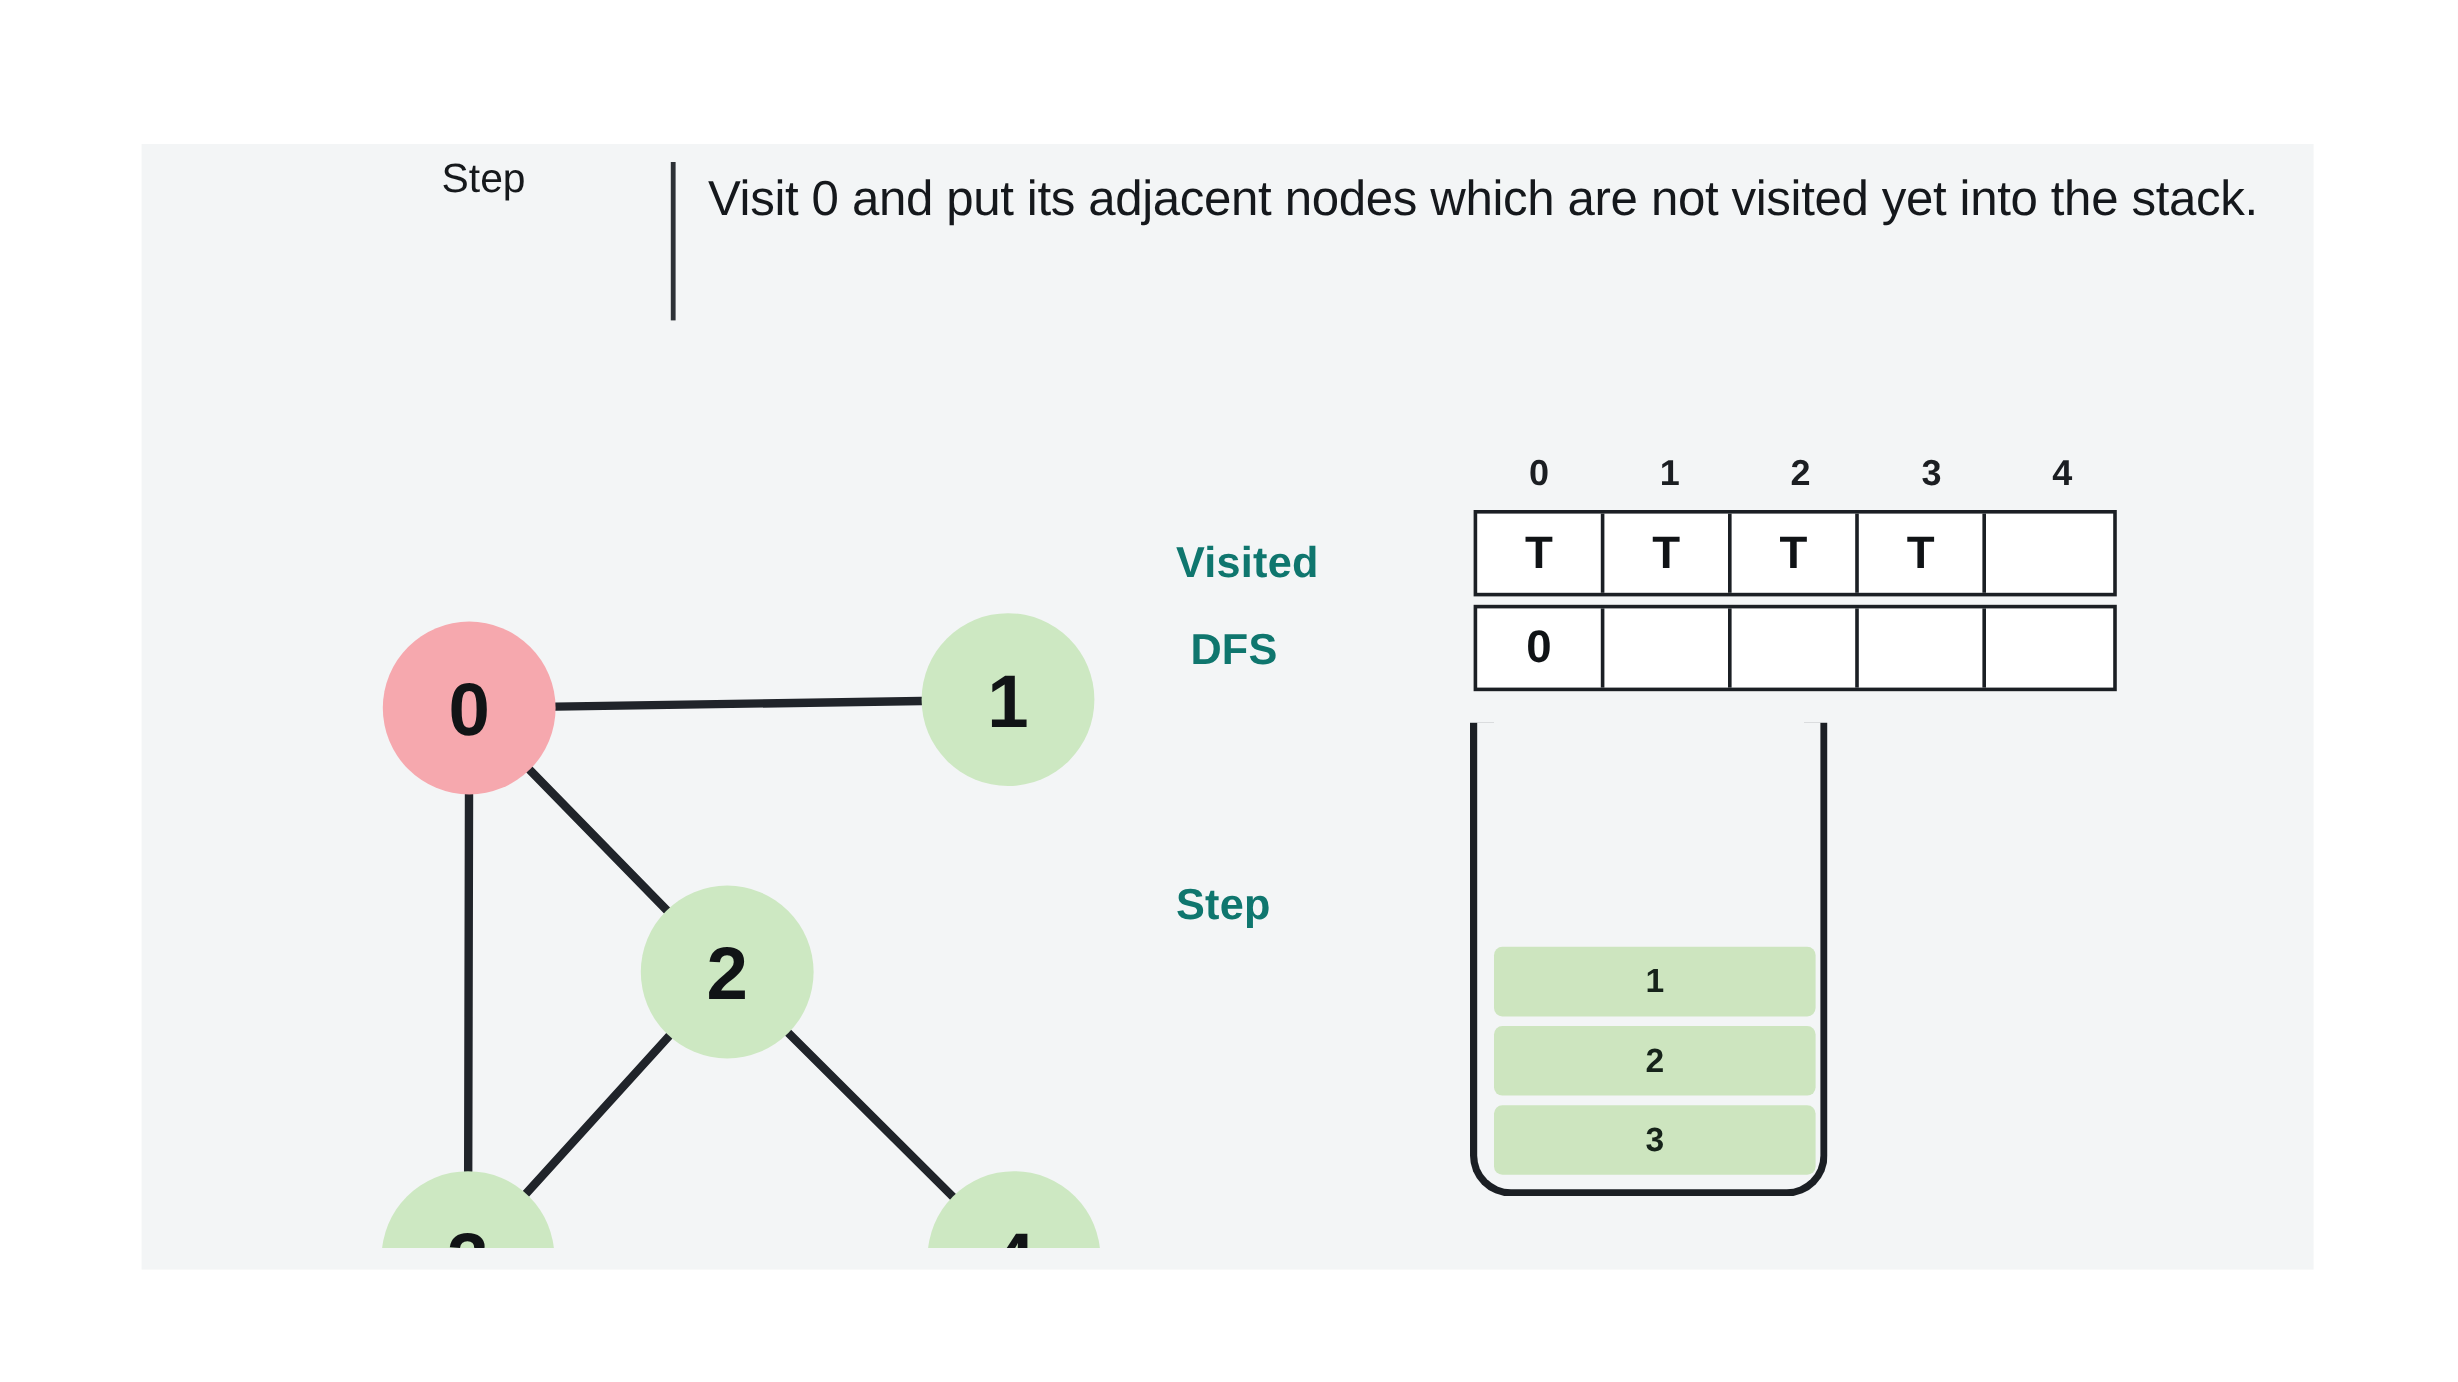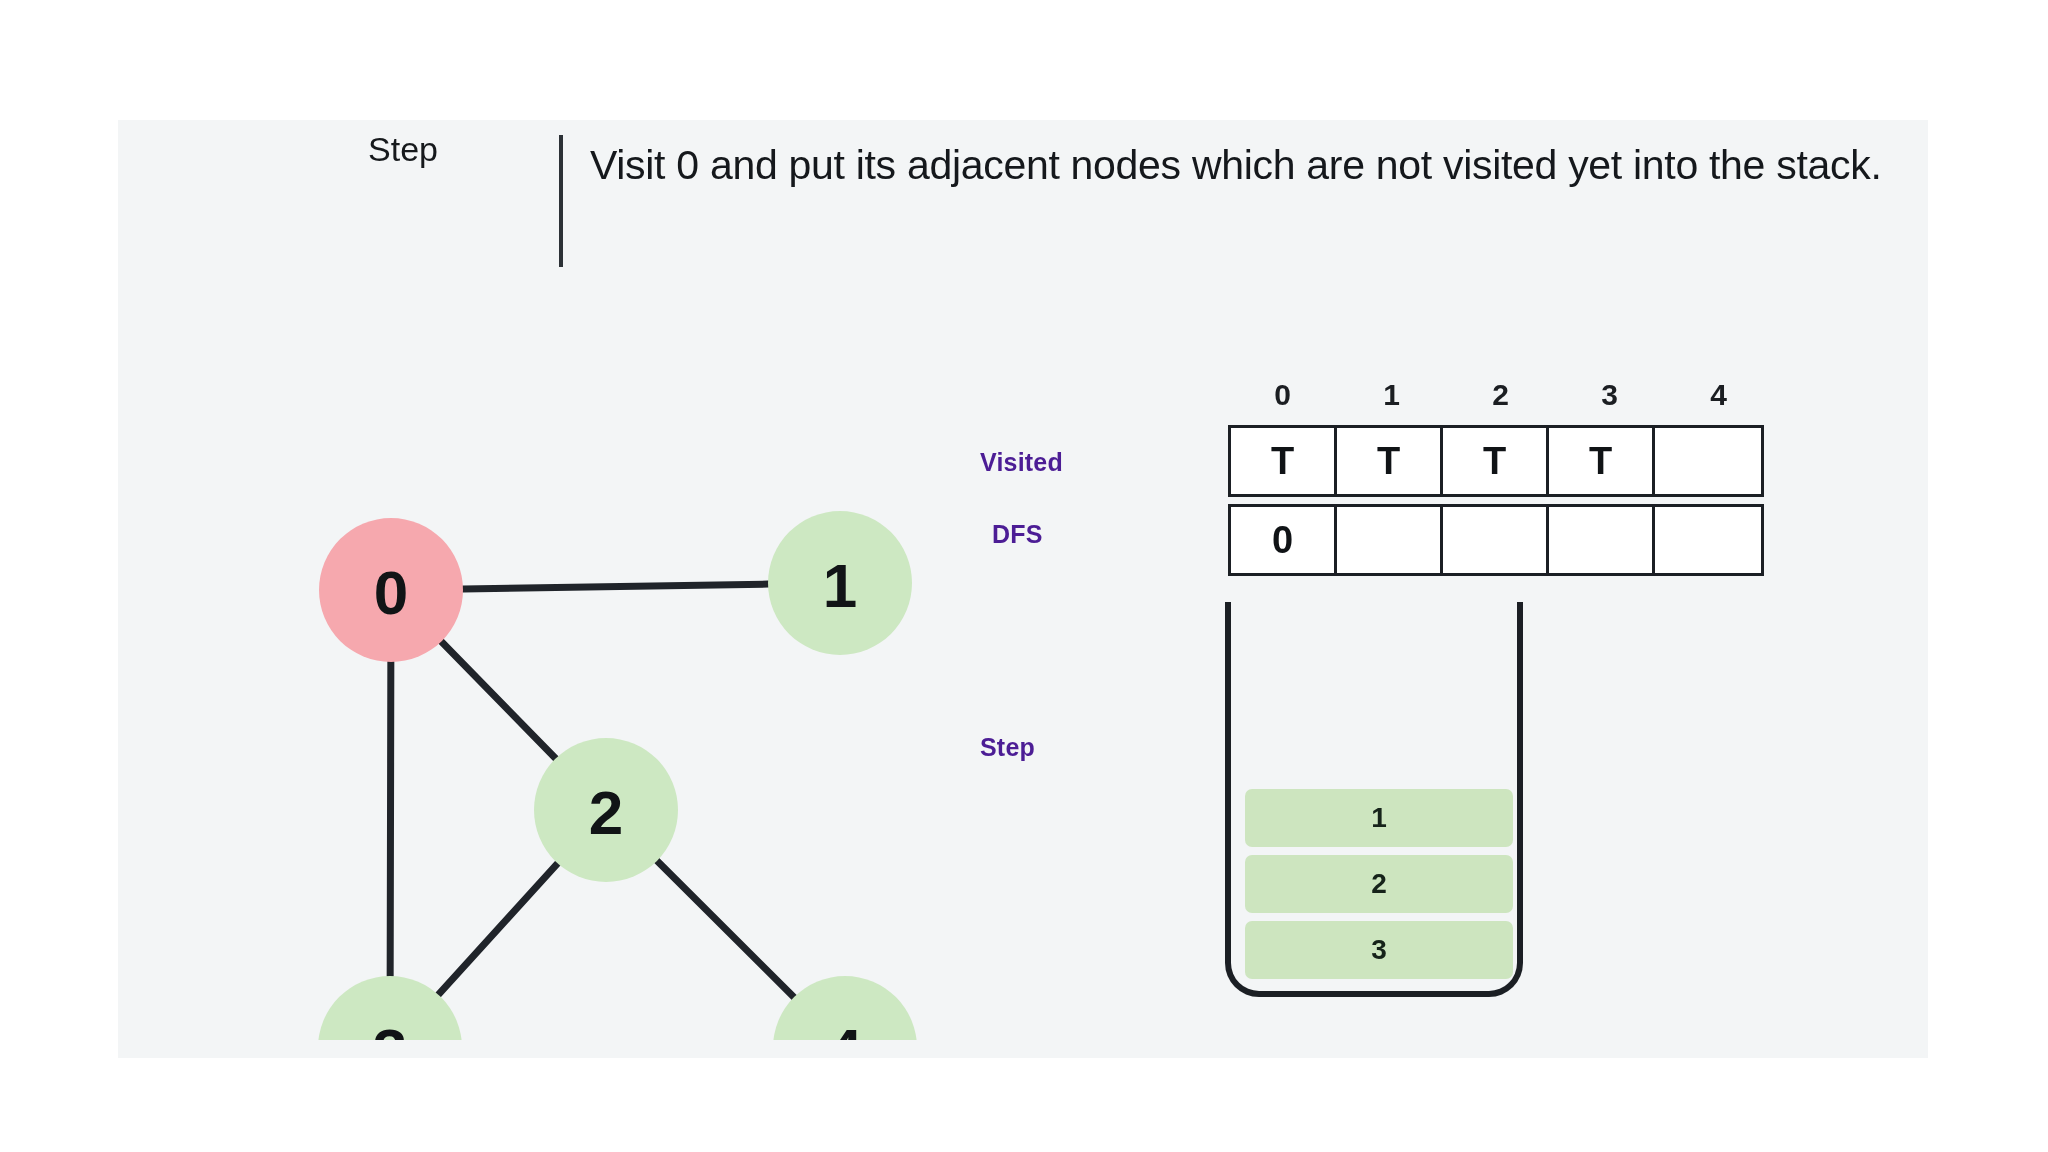--- a/index.html
+++ b/index.html
@@ -102,23 +102,23 @@
   #right-area {
     position: absolute;
     left: 830px;
     top: 200px;
     width: 960px;
     height: 720px;
   }
 
   .row-label {
     position: absolute;
-    font-size: 25px;
-    font-weight: 700;
-    color: #4c1d95;
+    font-size: 36px;
+    font-weight: 700;
+    color: #0f766e;
     letter-spacing: 0.2px;
   }
   #visited-label { left: 32px; top: 128px; }
   #dfs-label     { left: 44px; top: 200px; }
   #stack-label   { left: 32px; top: 413px; }
 
   
   #index-row {
     position: absolute;
     left: 280px;

